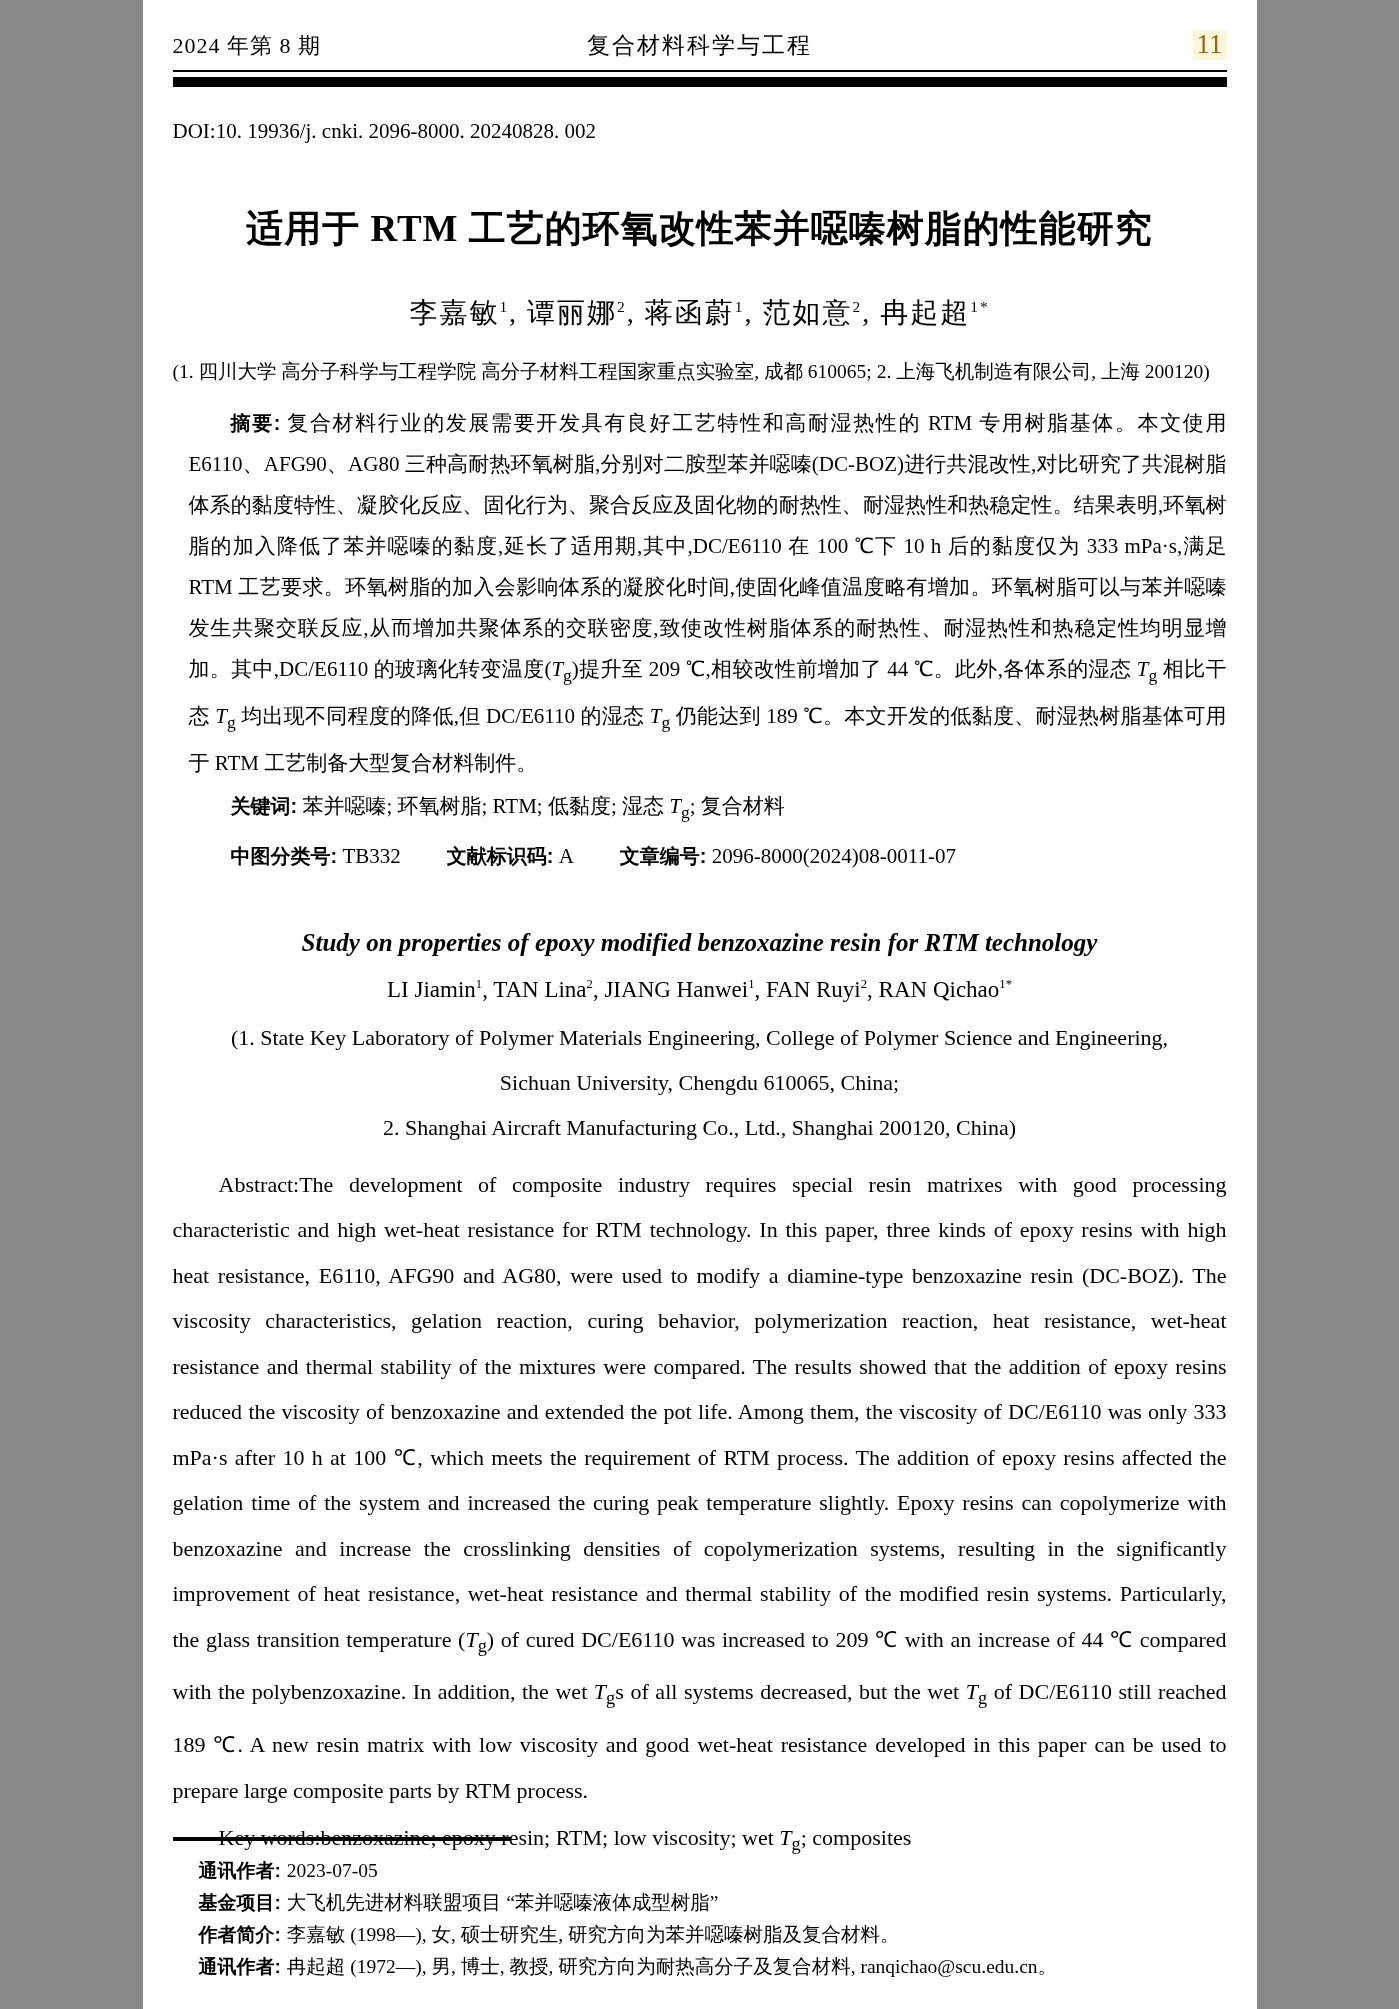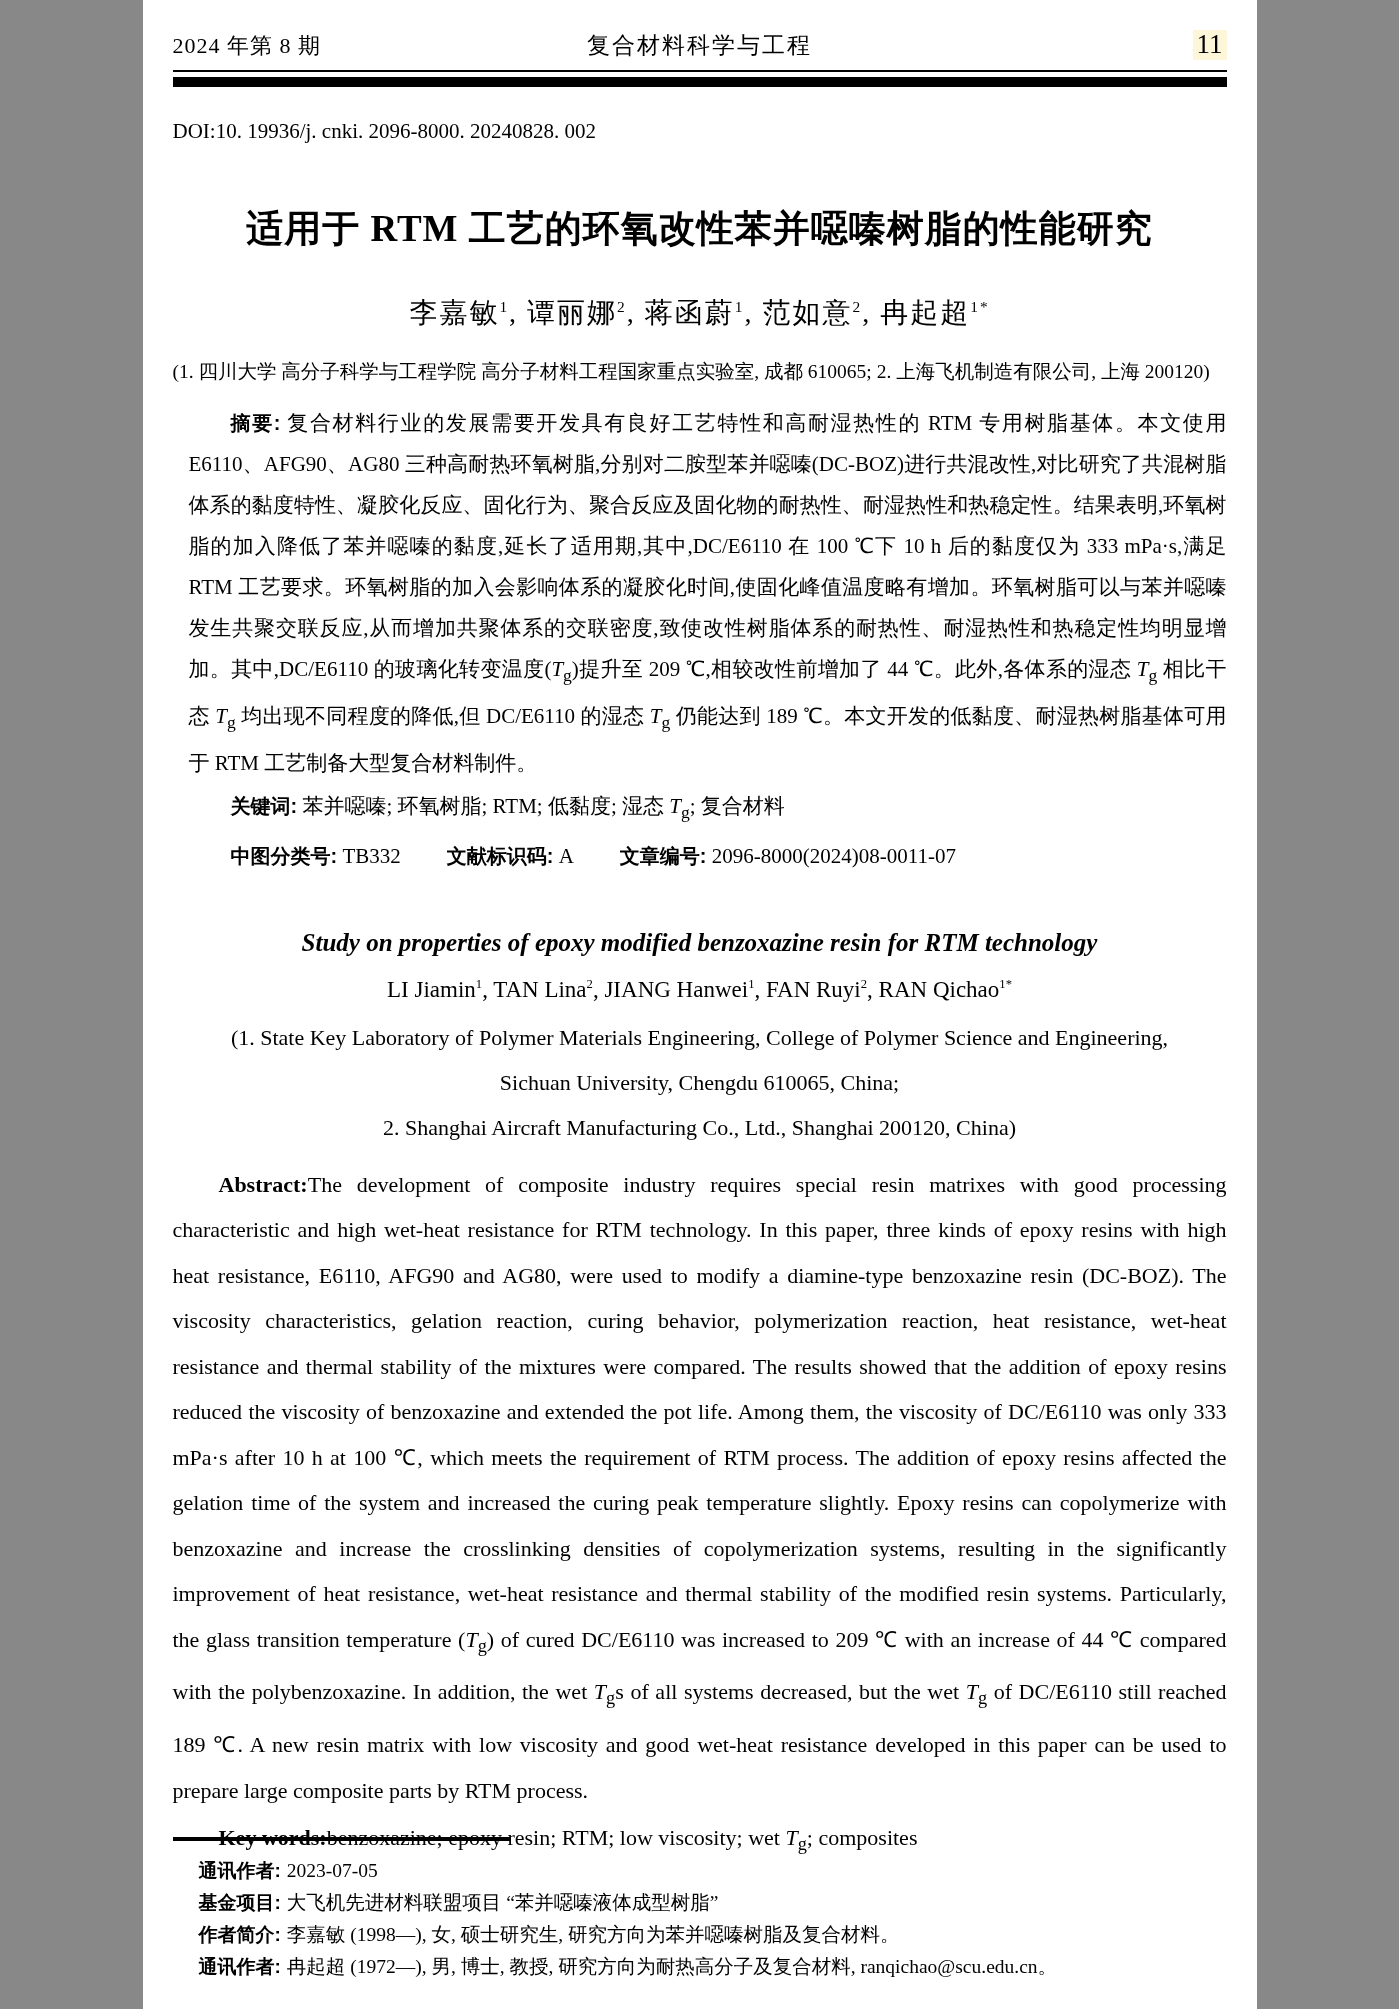--- a/index.html
+++ b/index.html
@@ -16,21 +16,21 @@
   }
   
   .running-head {
     display:grid;
     grid-template-columns:1fr auto 1fr;
     align-items:baseline;
     font-size:22px;
   }
   .running-head .issue { justify-self:start; letter-spacing:1px; }
   .running-head .journal { justify-self:center; font-size:23px; letter-spacing:2px; }
-  .running-head .pagenum { justify-self:end; font-size:27px; color:#000000; background:#fdf6d8; padding:0 4px; line-height:1.1; }
+  .running-head .pagenum { justify-self:end; font-size:27px; color:#a16207; background:#fdf6d8; padding:0 4px; line-height:1.1; }
   .rule-thin  { border-top:2px solid #000; margin-top:9px; }
   .rule-thick { height:10px; background:#000; margin-top:5px; }
   .doi { margin-top:32px; font-size:21px; }
 
   .title-cn {
     margin:60px 0 0 0;
     text-align:center;
     font-size:37px;
     font-weight:bold;
     letter-spacing:1px;
@@ -56,21 +56,21 @@
   .authors-en { margin-top:20px; text-align:center; font-size:23px; }
   .affil-en { margin-top:12px; text-align:center; font-size:22px; line-height:45px; }
 
   .abstract-en {
     margin:12px 0 0 0;
     font-size:22px;
     line-height:45.5px;
     text-align:justify;
     text-indent:46px;
   }
-  .abstract-en .label-en, .kw-en .label-en { font-weight:bold; }
+  .abstract-en .label-en, .kw-en .label-en { font-weight:normal; }
   .kw-en { margin:2px 0 0 0; font-size:22px; line-height:45.5px; text-indent:46px; }
 
   .footnote-block { position:absolute; left:30px; right:30px; bottom:26px; }
   .footnote-sep { width:338px; border-top:4px solid #000; margin-bottom:14px; }
   .fn-row { font-size:19.5px; line-height:32px; padding-left:26px; }
   .fn-label { font-weight:bold; font-family:"Liberation Sans", sans-serif; font-size:19px; padding-right:6px; }
 </style>
 </head>
 <body>
 

